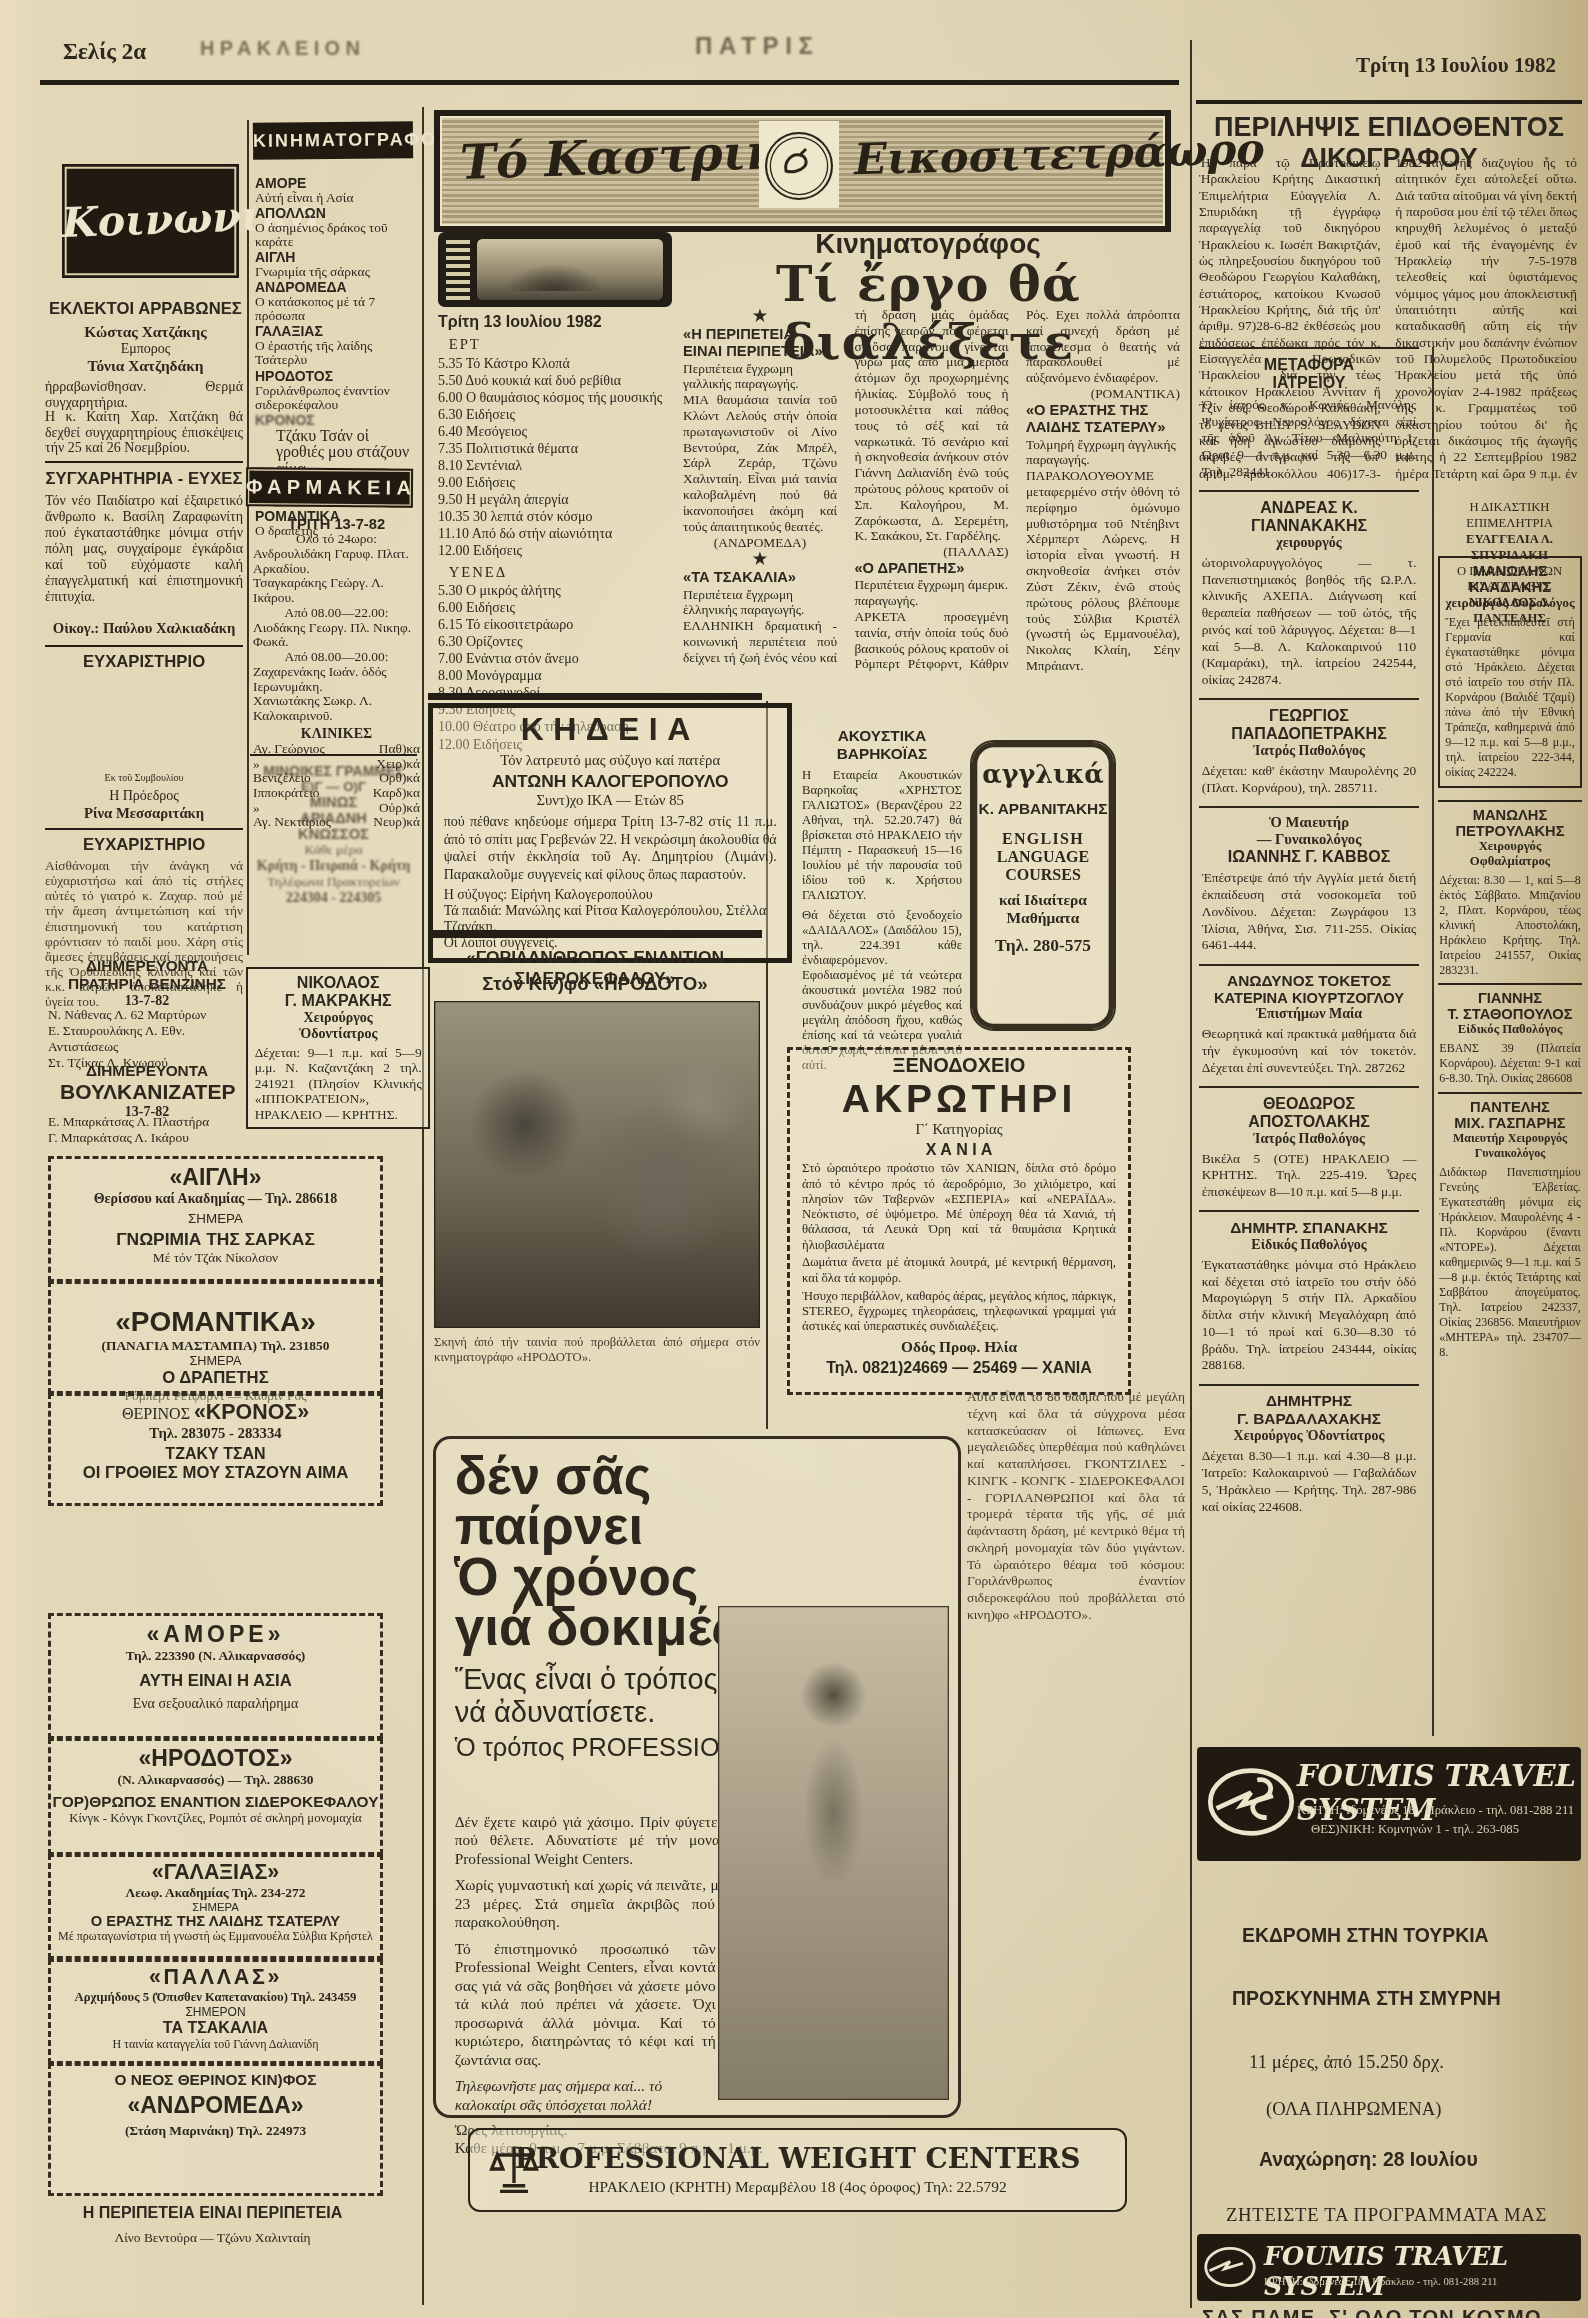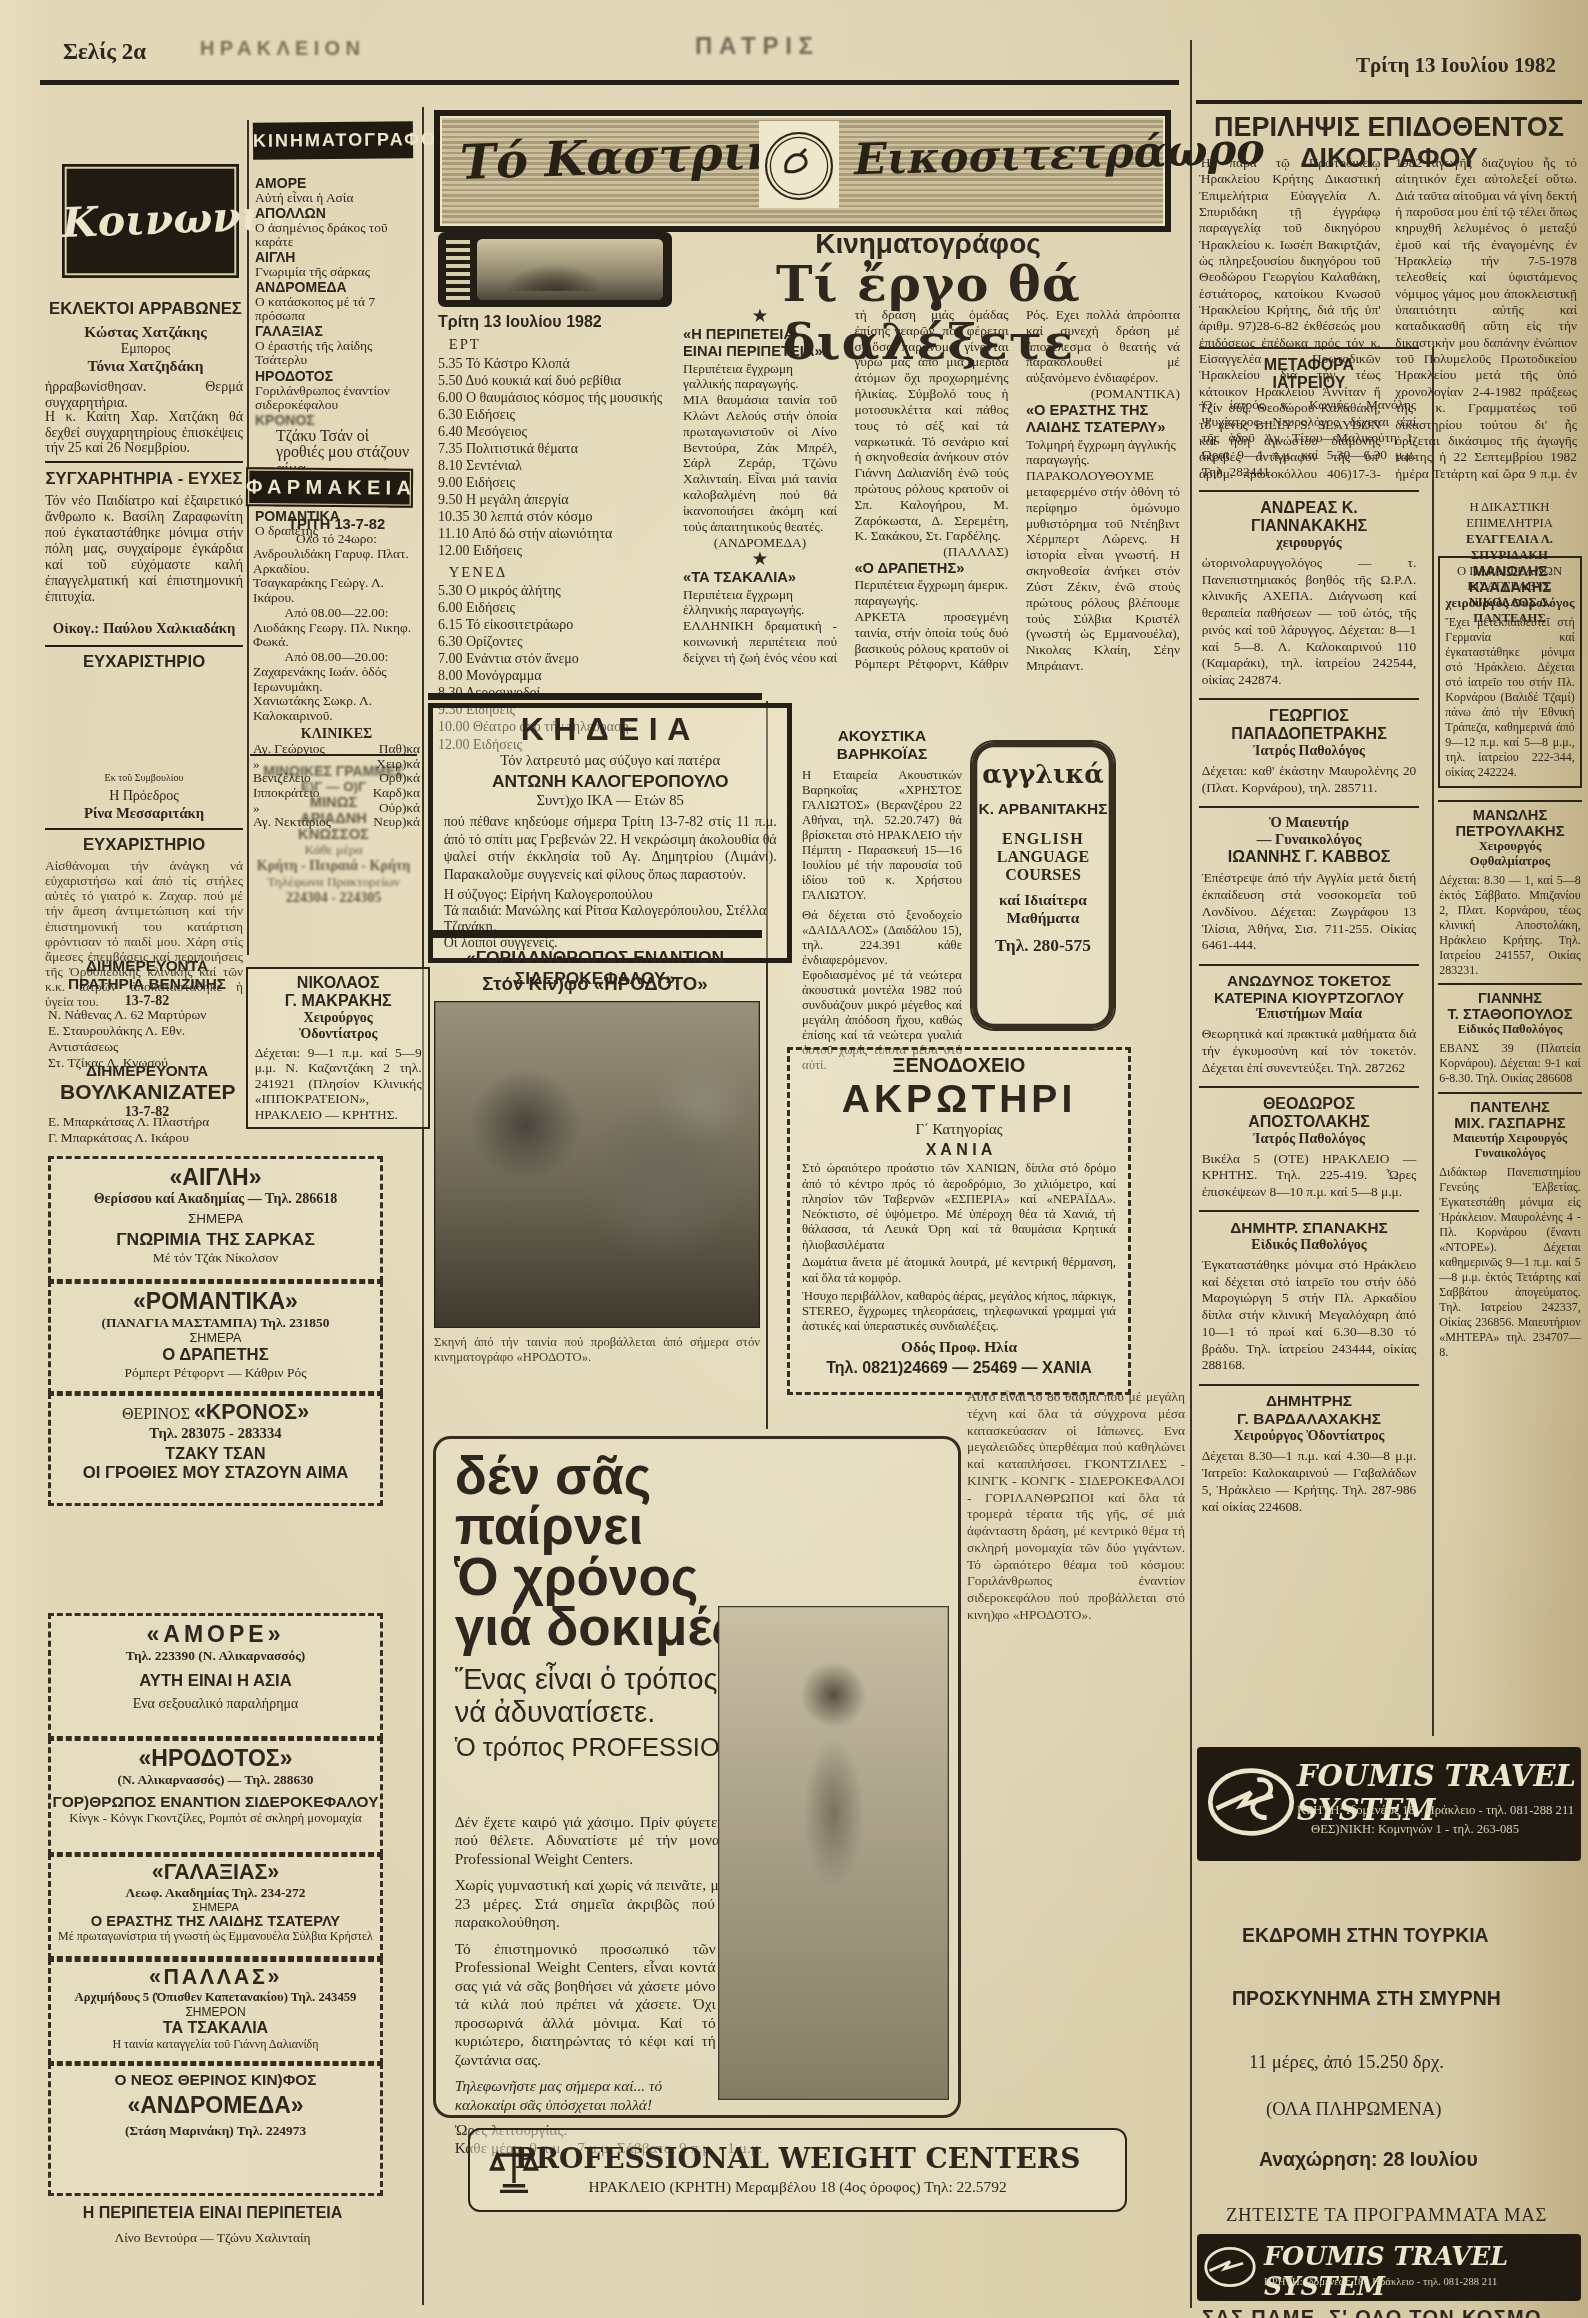--- a/index.html
+++ b/index.html
@@ -103,21 +103,21 @@
 
   <div class="abs dashedbox ctr" style="left:48px;top:1156px;width:329px;height:120px;">
     <p class="sans b" style="font-size:23px;margin-top:5.3px;">«ΑΙΓΛΗ»</p>
     <p class="b" style="font-size:14px;">Θερίσσου καί Ακαδημίας — Τηλ. 286618</p>
     <p class="sans" style="font-size:13.4px;margin-top:4px;">ΣΗΜΕΡΑ</p>
     <p class="sans b" style="font-size:17.4px;margin-top:2.7px;">ΓΝΩΡΙΜΙΑ ΤΗΣ ΣΑΡΚΑΣ</p>
     <p style="font-size:13.4px;">Μέ τόν Τζάκ Νίκολσον</p>
   </div>
 
   <div class="abs dashedbox ctr" style="left:48px;top:1281px;width:329px;height:107px;">
-    <p class="sans b" style="font-size:23px;margin-top:4px;">«ΡΟΜΑΝΤΙΚΑ»</p>
+    <p class="sans b" style="font-size:28px;margin-top:22px;">«ΡΟΜΑΝΤΙΚΑ»</p>
     <p class="b" style="font-size:13.4px;">(ΠΑΝΑΓΙΑ ΜΑΣΤΑΜΠΑ)      Τηλ. 231850</p>
     <p class="sans" style="font-size:12.7px;">ΣΗΜΕΡΑ</p>
     <p class="sans b" style="font-size:16.7px;">Ο ΔΡΑΠΕΤΗΣ</p>
     <p style="font-size:13.4px;">Ρόμπερτ Ρέτφορντ — Κάθριν Ρός</p>
   </div>
 
   <div class="abs dashedbox ctr" style="left:48px;top:1393px;width:329px;height:107px;">
     <p style="font-size:16px;margin-top:4px;"><span>ΘΕΡΙΝΟΣ</span>  <span class="sans b" style="font-size:21.4px;">«ΚΡΟΝΟΣ»</span></p>
     <p class="b" style="font-size:14.7px;">Τηλ. 283075 - 283334</p>
     <p class="sans b" style="font-size:16px;margin-top:2.7px;">ΤΖΑΚΥ ΤΣΑΝ</p>

